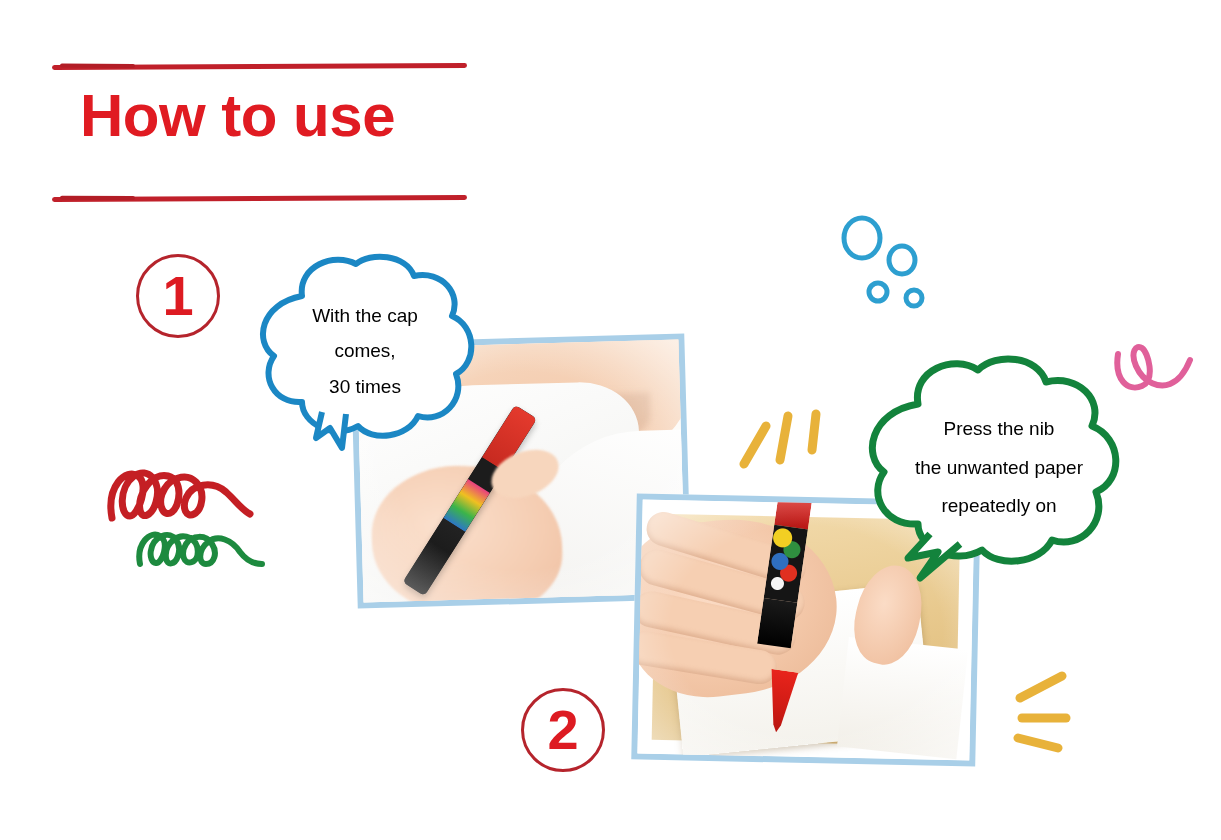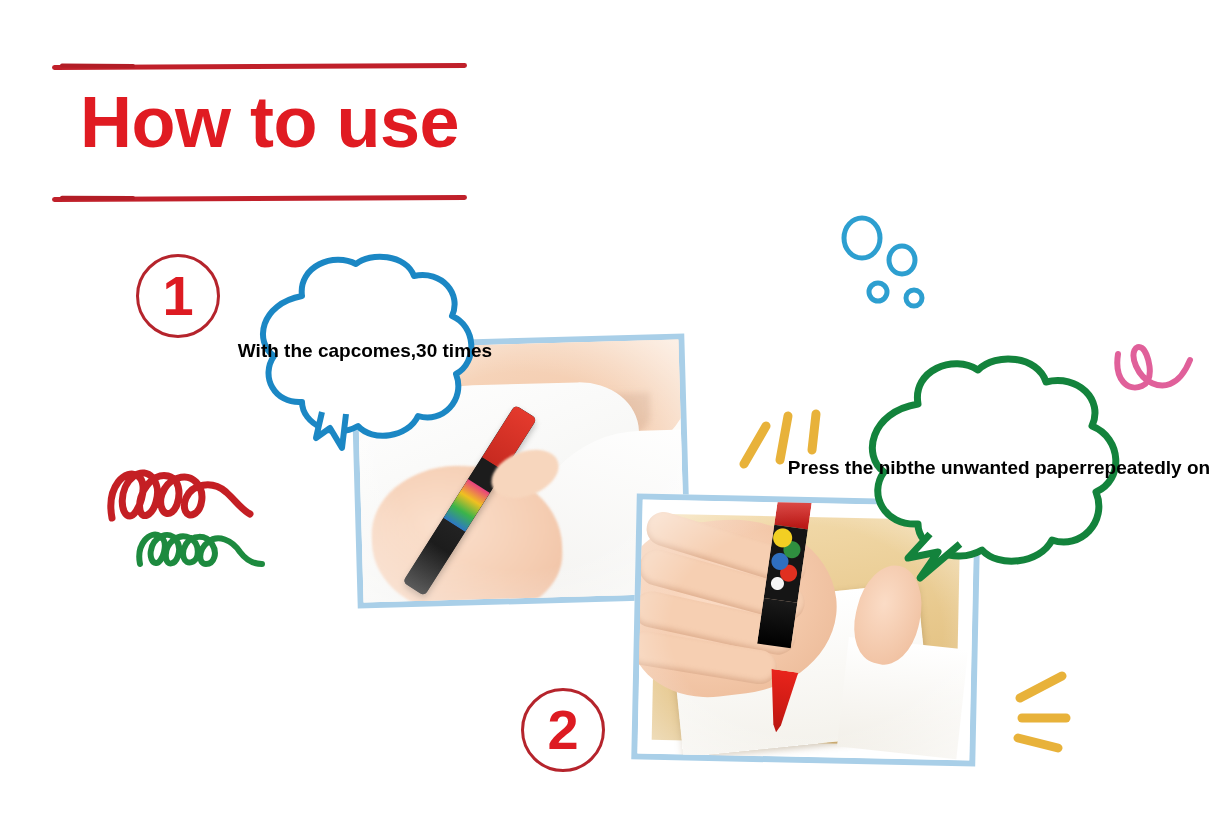--- a/index.html
+++ b/index.html
@@ -37,21 +37,21 @@
     width: 18%;
     height: 4px;
     background: #b21d26;
     border-radius: 3px;
     transform: rotate(0.6deg);
   }
   #page-title {
     position: absolute;
     left: 80px;
     top: 86px;
-    font-size: 72px;
+    font-size: 60px;
     font-weight: bold;
     color: #e01b22;
     letter-spacing: -0.5px;
     line-height: 1;
     white-space: nowrap;
   }
 
   
   .step-badge {
     position: absolute;
@@ -212,25 +212,25 @@
   .bubble {
     position: absolute;
     z-index: 6;
   }
   .bubble svg { position:absolute; left:0; top:0; overflow: visible; }
   .bubble .bubble-text {
     position: absolute;
     left: 0; top: 0;
     width: 100%; height: 100%;
     display: flex;
-    flex-direction: row;
+    flex-direction: column;
     align-items: center;
     justify-content: center;
     color: #000000;
-    font-weight: bold;
+    font-weight: normal;
     text-align: center;
     pointer-events: none;
   }
   .bubble .bubble-text span { display: block; white-space: nowrap; }
 
   #bubble-1 { left: 238px; top: 252px; width: 254px; height: 216px; }
   #bubble-1 .bubble-text { font-size: 19px; line-height: 1.85; padding-bottom: 18px; box-sizing: border-box; }
   #bubble-2 { left: 856px; top: 352px; width: 286px; height: 252px; }
   #bubble-2 .bubble-text { font-size: 19px; line-height: 2.05; padding-bottom: 20px; box-sizing: border-box; }
 

